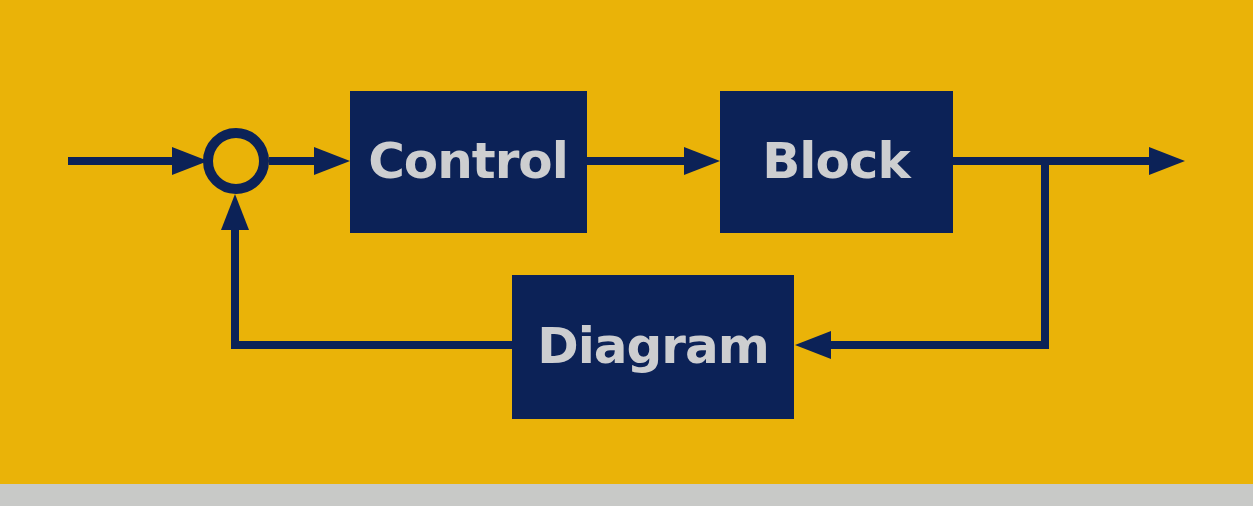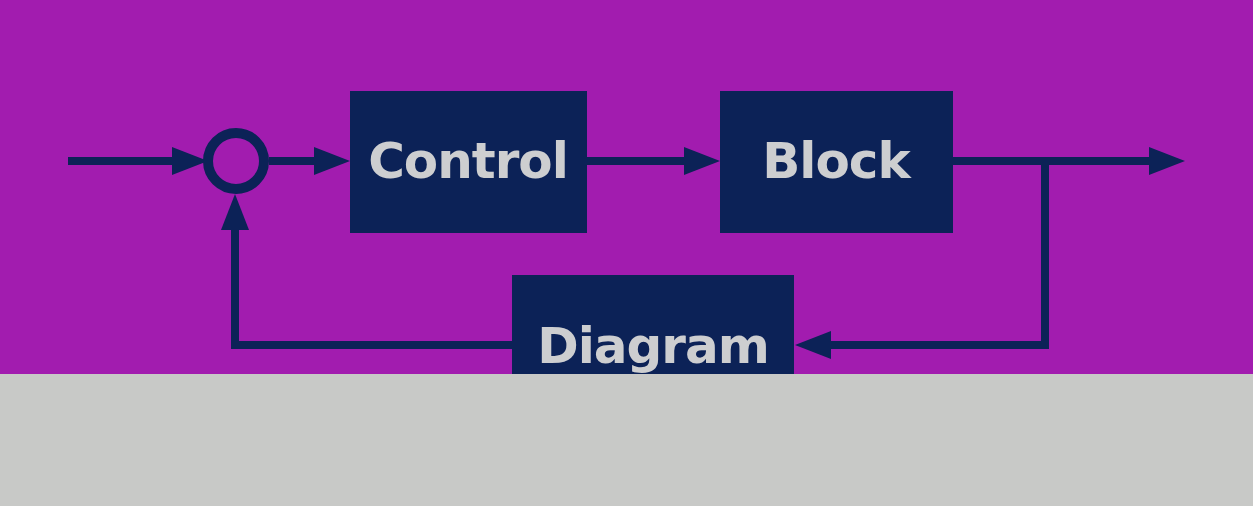--- a/index.html
+++ b/index.html
@@ -4,22 +4,22 @@
 <style>
   html, body {
     margin: 0;
     padding: 0;
     background: #c8c9c7;
     font-family: "DejaVu Sans", "Liberation Sans", sans-serif;
   }
   .canvas {
     position: relative;
     width: 1253px;
-    height: 374px;
-    background: #a21caf;
+    height: 484px;
+    background: #eab308;
     overflow: hidden;
     text-align: right;
   }
   svg { display: block; }
   .wire {
     stroke: #0c2257;
     stroke-width: 8;
     fill: none;
     stroke-linejoin: miter;
   }

